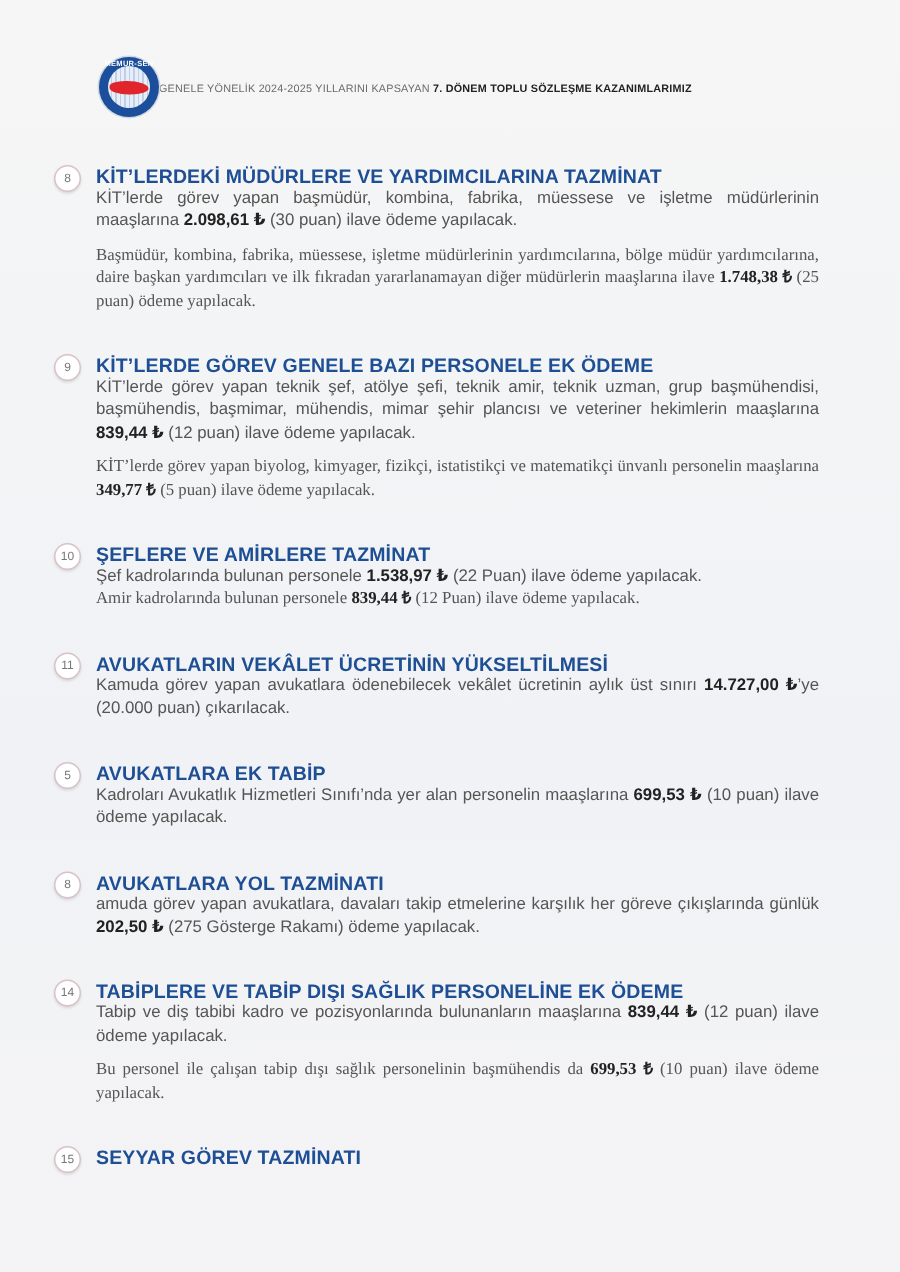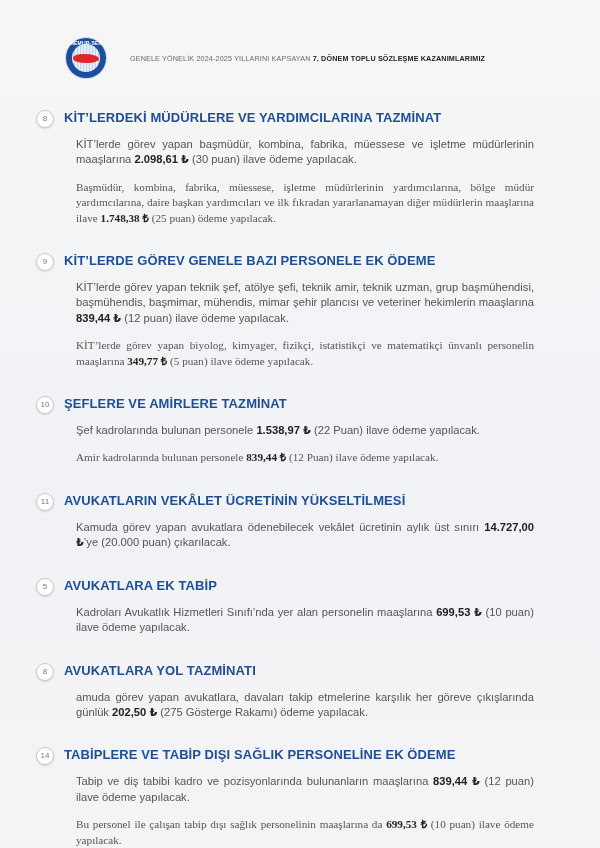--- a/index.html
+++ b/index.html
@@ -25,38 +25,38 @@
   }
   .logo .map {
     position:absolute; left:7px; top:16px; width:26px; height:9px;
     background:#e0262b; border-radius:40% 55% 45% 50%;
   }
   .logo .ring-text {
     position:absolute; left:0; top:2px; width:40px; text-align:center;
     font-size:5px; font-weight:bold; color:#fff; letter-spacing:0.2px;
   }
   .header-title {
-    margin-left:24px; font-size:7.2px; letter-spacing:0.15px; color:#6b6b6b; white-space:nowrap;
+    margin-left:0; font-size:7.2px; letter-spacing:0.15px; color:#6b6b6b; white-space:nowrap;
   }
   .header-title b { color:#222; font-weight:bold; }
 
   .items { position:absolute; left:36px; top:110px; width:510px; }
   .item { position:relative; padding-left:28px; }
   .badge {
     position:absolute; left:0; top:0px; width:16px; height:16px; border-radius:50%;
     border:1px solid #d9c2c6; background:#fff;
     font-size:8px; color:#777; text-align:center; line-height:16px;
     box-shadow: 0 1px 2px rgba(0,0,0,0.12);
   }
   .item-title {
     color:#1e4f95; font-weight:bold; font-size:13px; line-height:15px;
     letter-spacing:0.1px; margin:0;
   }
   .para {
-    font-size:11.2px; line-height:15.4px; color:#555; margin:12px; text-align:justify;
+    font-size:11.2px; line-height:15.4px; color:#555; margin:0; text-align:justify;
   }
   .para + .para { margin-top:7px;font-family:Liberation Serif, serif; }
   .para b { color:#222; }
 </style>
 </head>
 <body>
 
 <div class="header">
   <div class="logo">
     <div class="inner"></div>
@@ -107,21 +107,21 @@
   <div class="item" style="margin-top:27px;">
     <div class="badge">8</div>
     <p class="item-title">AVUKATLARA YOL TAZMİNATI</p>
     <p class="para"><span>amuda görev yapan avukatlara, davaları takip etmelerine karşılık her göreve çıkışlarında günlük </span><b>202,50 ₺</b><span> (275 Gösterge Rakamı) ödeme yapılacak.</span></p>
   </div>
 
   <div class="item" style="margin-top:27px;">
     <div class="badge">14</div>
     <p class="item-title">TABİPLERE VE TABİP DIŞI SAĞLIK PERSONELİNE EK ÖDEME</p>
     <p class="para"><span>Tabip ve diş tabibi kadro ve pozisyonlarında bulunanların maaşlarına  </span><b>839,44 ₺</b><span> (12 puan) ilave ödeme yapılacak.</span></p>
-    <p class="para"><span>Bu personel ile çalışan tabip dışı sağlık personelinin maaşlarına da  </span><b>699,53 ₺</b><span> (10 puan) ilave ödeme yapılacak.</span></p>
+    <p class="para"><span>Bu personel ile çalışan tabip dışı sağlık personelinin başmühendis da  </span><b>699,53 ₺</b><span> (10 puan) ilave ödeme yapılacak.</span></p>
   </div>
 
   <div class="item" style="margin-top:27px;">
     <div class="badge">15</div>
     <p class="item-title">SEYYAR GÖREV TAZMİNATI</p>
   </div>
 
 </div>
 
 </body></html>

